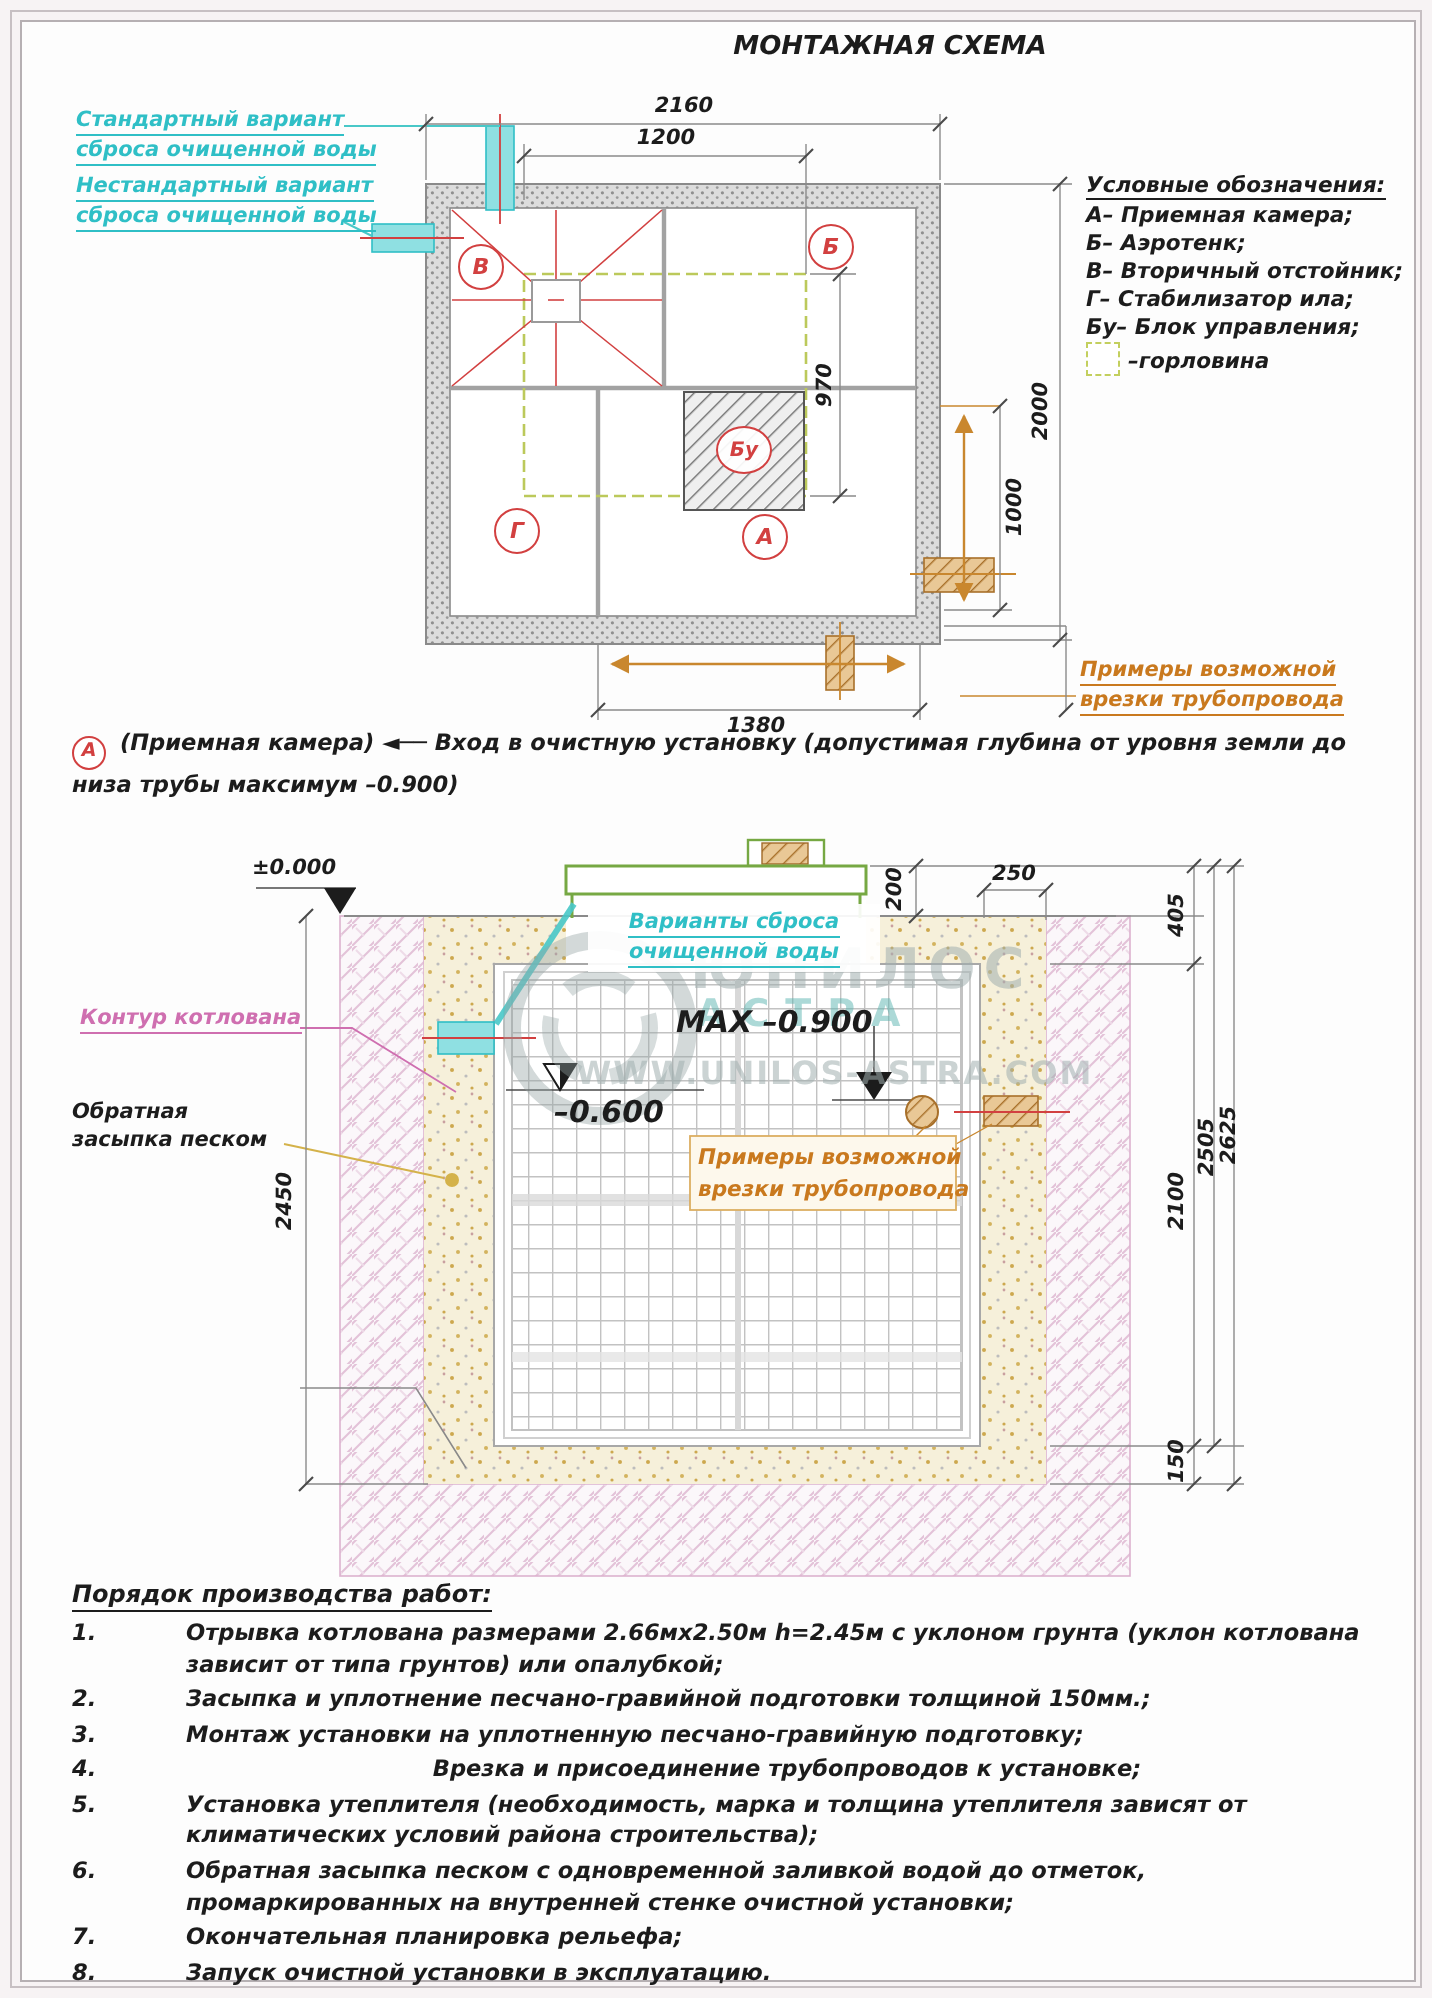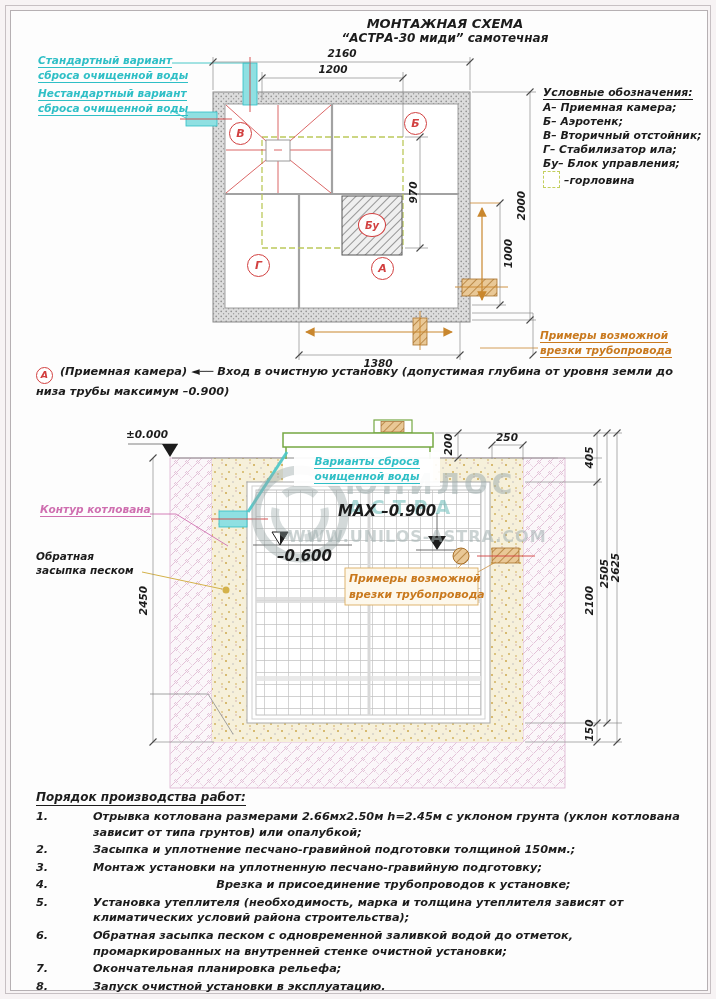--- a/index.html
+++ b/index.html
@@ -275,21 +275,20 @@
       </g>
 
       <g>
         <circle cx="300" cy="514" r="44" fill="none" stroke="rgba(150,165,165,0.42)" stroke-width="9"></circle>
         <circle cx="300" cy="514" r="25" fill="none" stroke="rgba(150,165,165,0.38)" stroke-width="8" stroke-dasharray="34 16"></circle>
       </g>
     </g>
   </svg>
 
   <div class="lbl t-title" style="left:310px;top:16px;">МОНТАЖНАЯ СХЕМА</div>
-  <div class="lbl t-title" style="left:310px;top:31px;font-size:12px;">“АСТРА-30 миди” самотечная</div>
 
   <div class="lbl small-label cyan" style="left:38px;top:53px;">
     <span class="u">Стандартный вариант</span><br>
     <span class="u">сброса очищенной воды</span>
   </div>
   <div class="lbl small-label cyan" style="left:38px;top:86px;">
     <span class="u">Нестандартный вариант</span><br>
     <span class="u">сброса очищенной воды</span>
   </div>
 

